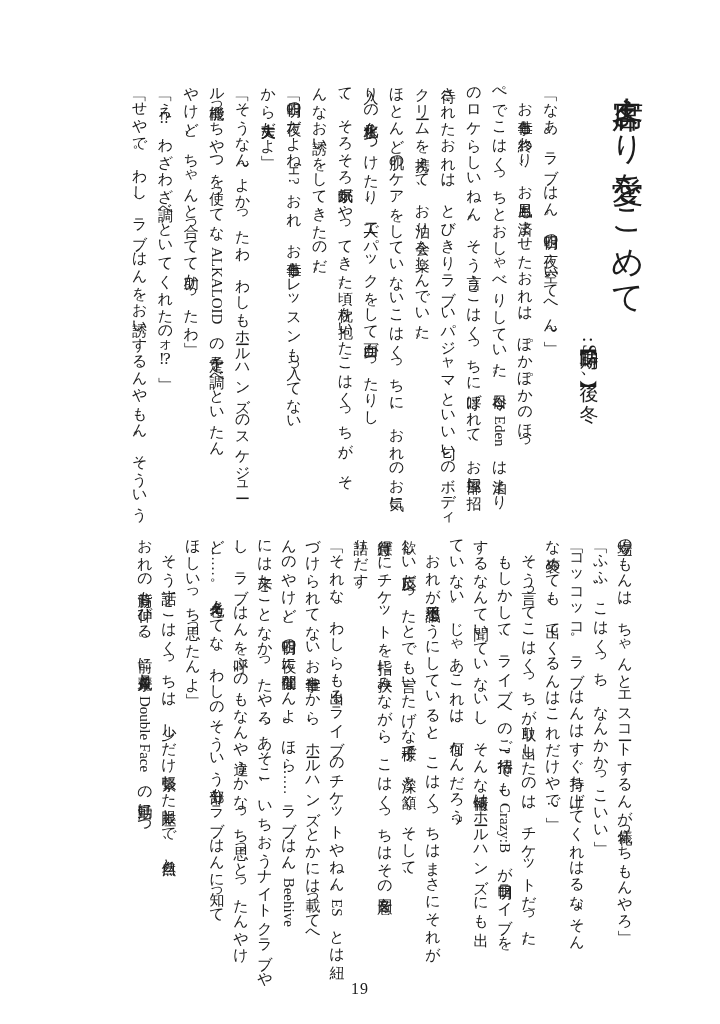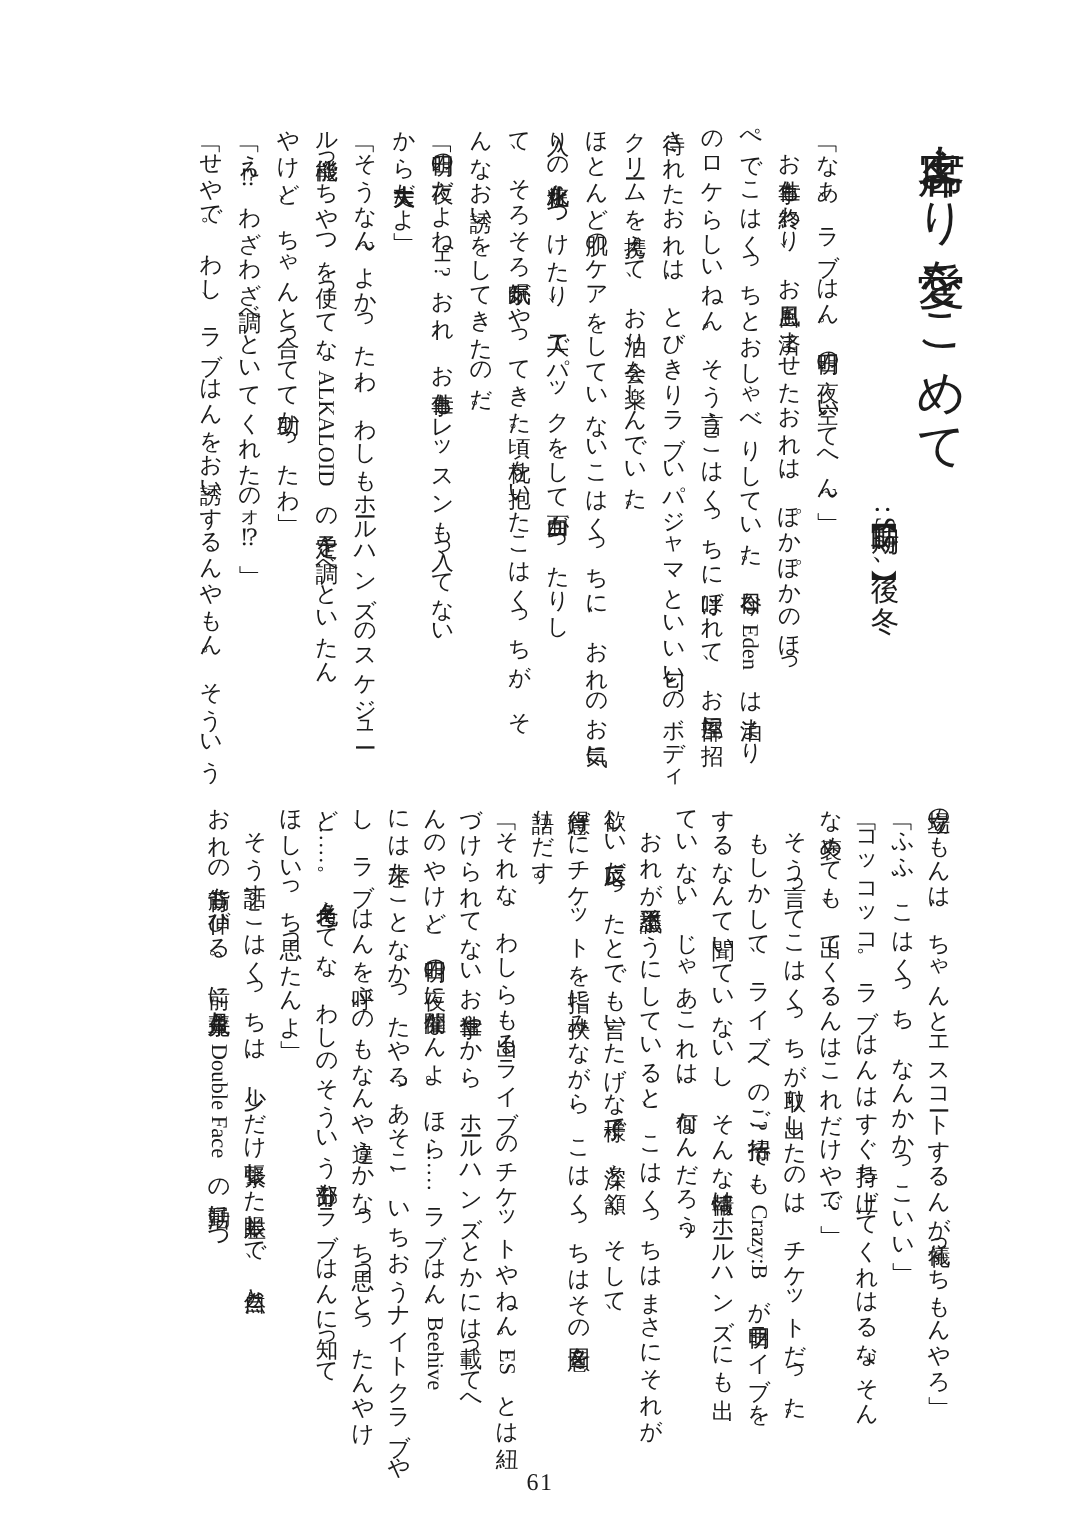--- a/index.html
+++ b/index.html
@@ -110,15 +110,15 @@
       <div class="vline">づけられてないお仕事やから、ホールハンズとかには載ってへ</div>
       <div class="vline">んのやけど、明日の夜に開催なんよ。ほら……ラブはん、Beehive</div>
       <div class="vline">には来たことなかったやろ?あそこ、いちおうナイトクラブや</div>
       <div class="vline">し、ラブはんを呼ぶのもなんや違うかなっち思っとったんやけ</div>
       <div class="vline">ど……。色々考えてな、わしのそういう部分もラブはんに知って</div>
       <div class="vline">ほしいっち思ったんよ」</div>
       <div class="vline">　そう話すこはくっちは、少しだけ緊張した眼差しで、自然と</div>
       <div class="vline">おれの背筋も伸びる。前に月永先輩と、Double Face の活動につ</div>
     </div>
 
-  <div class="pagenum">61</div>
+  <div class="pagenum">19</div>
 
 </div>
 
 </body></html>

